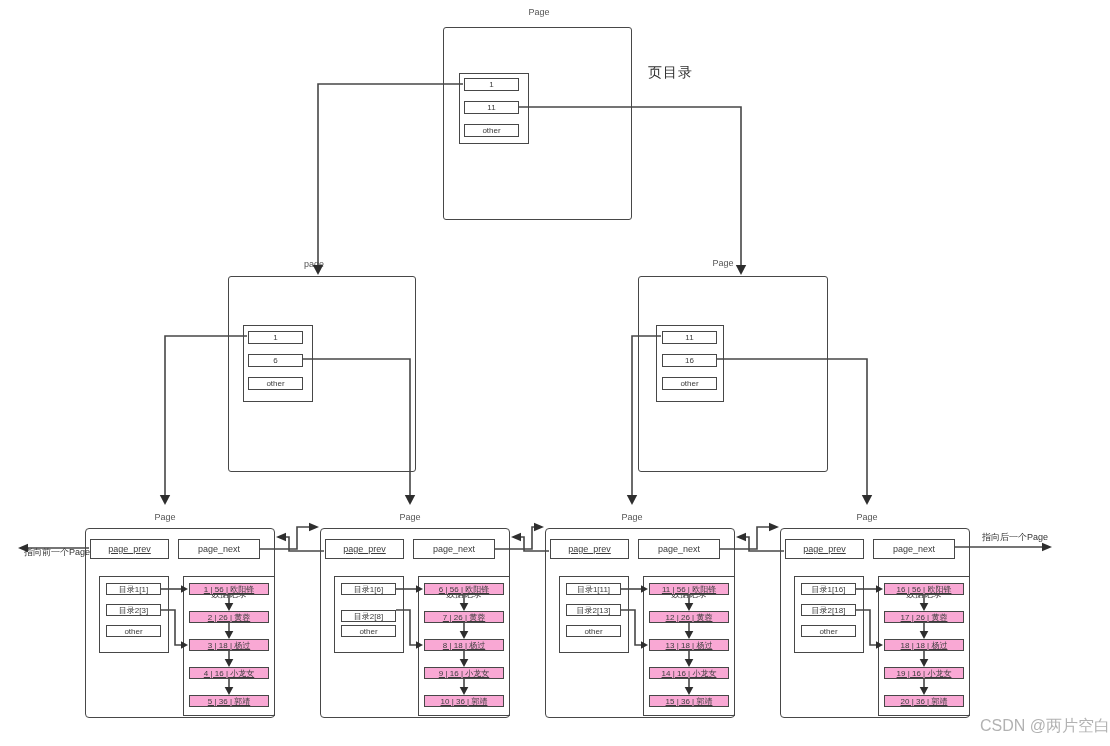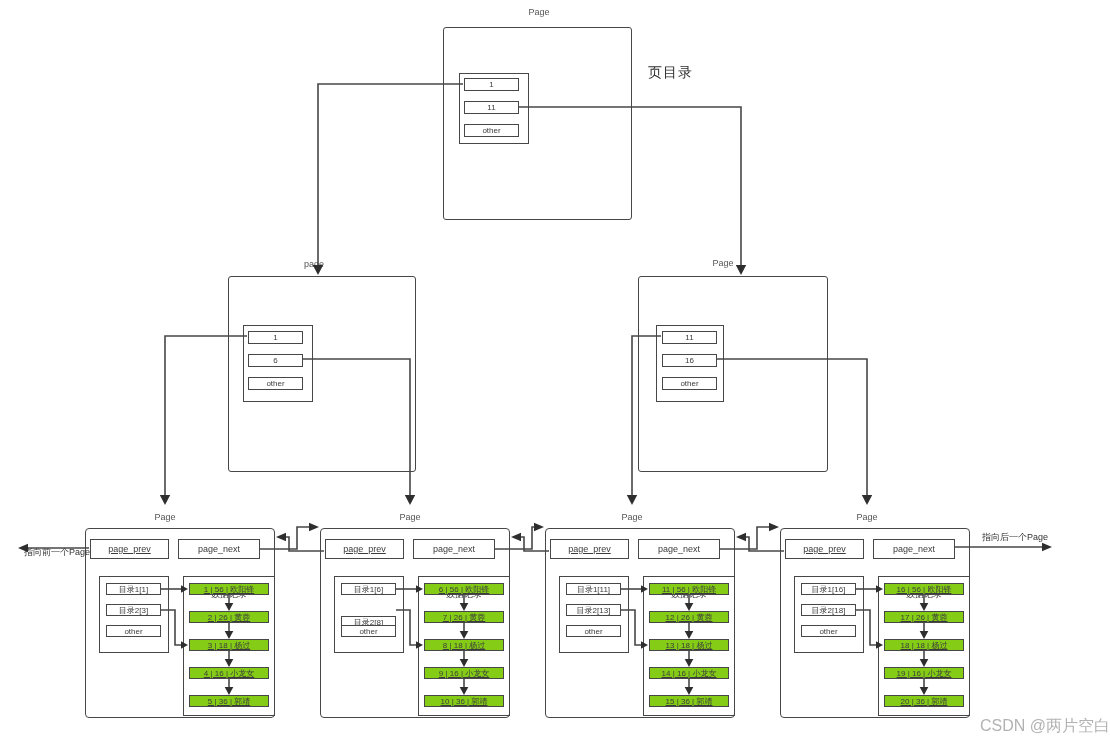--- a/index.html
+++ b/index.html
@@ -17,21 +17,21 @@
   .leaf-box{position:absolute;top:16px;left:0;width:190px;height:190px;border:1.7px solid #474747;border-radius:4px;}
   .pfield{position:absolute;top:10px;height:20px;border:1.5px solid #474747;background:#fff;
           display:flex;align-items:center;justify-content:center;font-size:9px;color:#3c3c3c;}
   .pp{left:4px;width:79px;text-decoration:underline;}
   .pn{left:92px;width:82px;}
   .rec-title{position:absolute;left:97px;top:32px;width:92px;text-align:center;font-size:9px;color:#2f2f2f;margin-top:27px;}
   .dirwrap-leaf{position:absolute;left:13px;top:47px;width:70px;height:77px;border:1.5px solid #474747;}
   .dir{position:absolute;left:20px;width:55px;height:12px;border:1.2px solid #474747;background:#fff;
        display:flex;align-items:center;justify-content:center;font-size:8px;}
   .recwrap{position:absolute;left:97px;top:47px;width:92px;height:140px;border:1.5px solid #474747;}
-  .rec{position:absolute;left:103px;width:80px;height:12px;border:1.2px solid #474747;background:#84cc16;
+  .rec{position:absolute;left:103px;width:80px;height:12px;border:1.2px solid #474747;background:#f9a8d4;
        display:flex;align-items:center;justify-content:center;font-size:8px;}
   .rec span{text-decoration:underline;}
   svg.wires,svg.leaf-arrows{position:absolute;left:0;top:0;pointer-events:none;}
   svg path{stroke:#474747;stroke-width:1.6;fill:none;}
   svg polygon{fill:#2e2e2e;stroke:none;}
   .watermark{position:absolute;left:938px;top:716px;width:172px;text-align:right;
              font-size:16px;color:#b2b2b2;}
   *{box-sizing:border-box;}
 </style>
 </head>
@@ -115,21 +115,21 @@
   </div>
 
   <div class="leaf" style="left: 320px;">
     <div class="leaf-page-label" style="left: 70px;">Page</div>
     <div class="leaf-box">
       <div class="pfield pp">page_prev</div>
       <div class="pfield pn">page_next</div>
       <div class="rec-title">数据记录</div>
       <div class="dirwrap-leaf"></div>
       <div class="dir" style="top:54px">目录1[6]</div>
-      <div class="dir" style="top:87px">目录2[8]</div>
+      <div class="dir" style="top:81px">目录2[8]</div>
       <div class="dir" style="top:96px">other</div>
       <div class="recwrap"></div>
       <div class="rec" style="top:54px">
             <span>6 | 56 | 欧阳锋</span>
           </div>
       <div class="rec" style="top:82px">
             <span>7 | 26 | 黄蓉</span>
           </div>
       <div class="rec" style="top:110px">
             <span>8 | 18 | 杨过</span>

